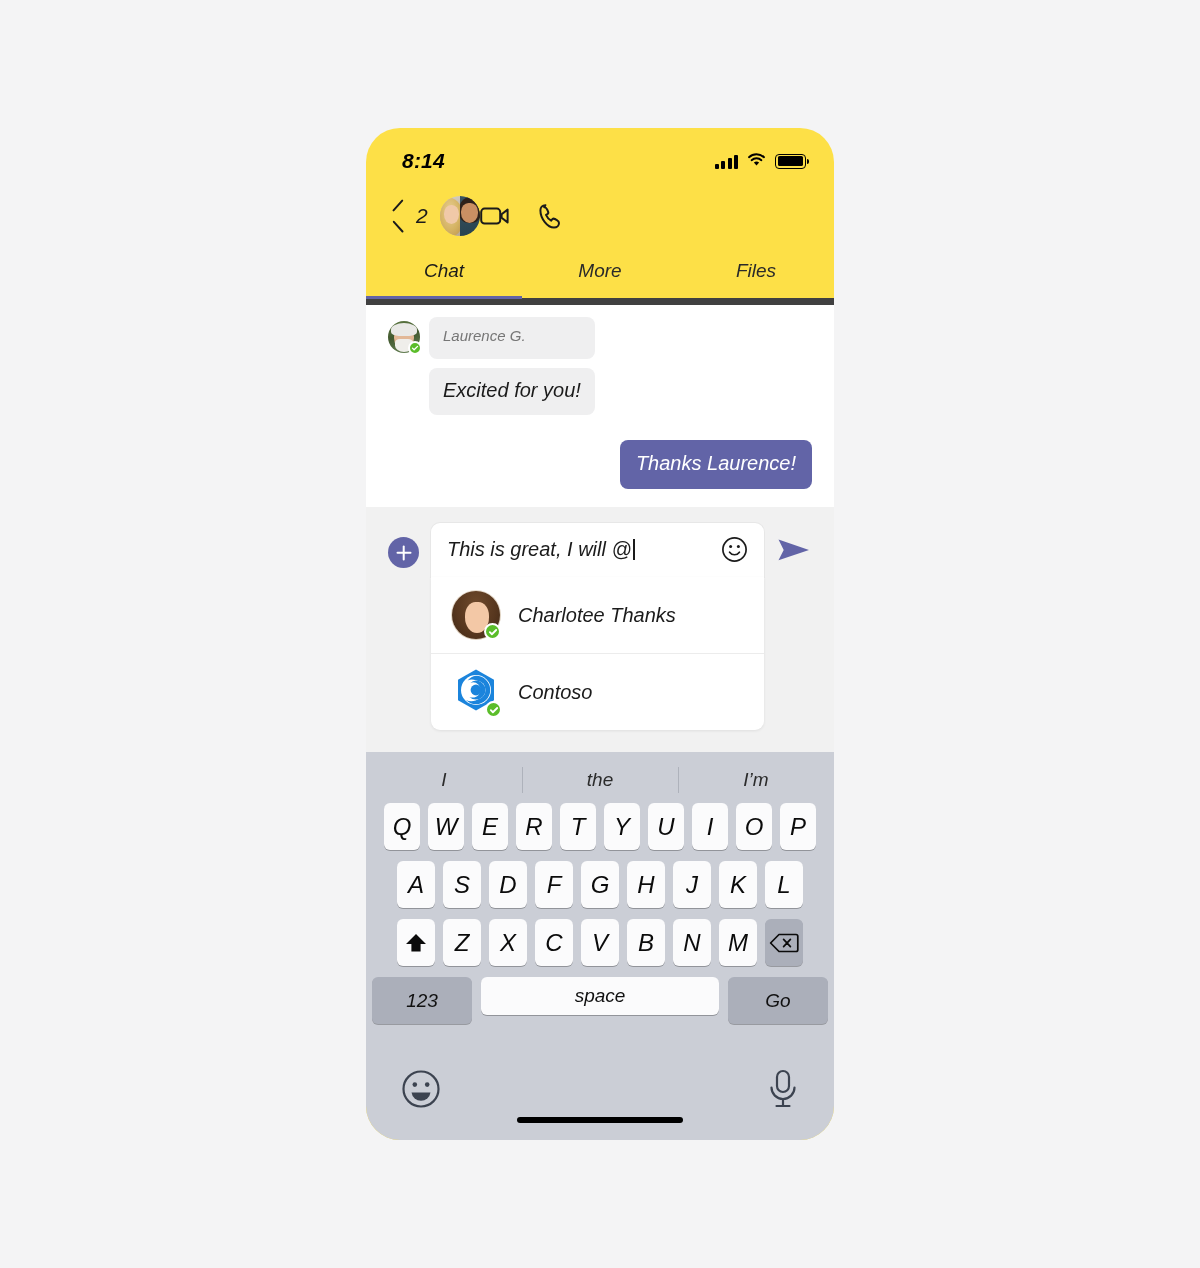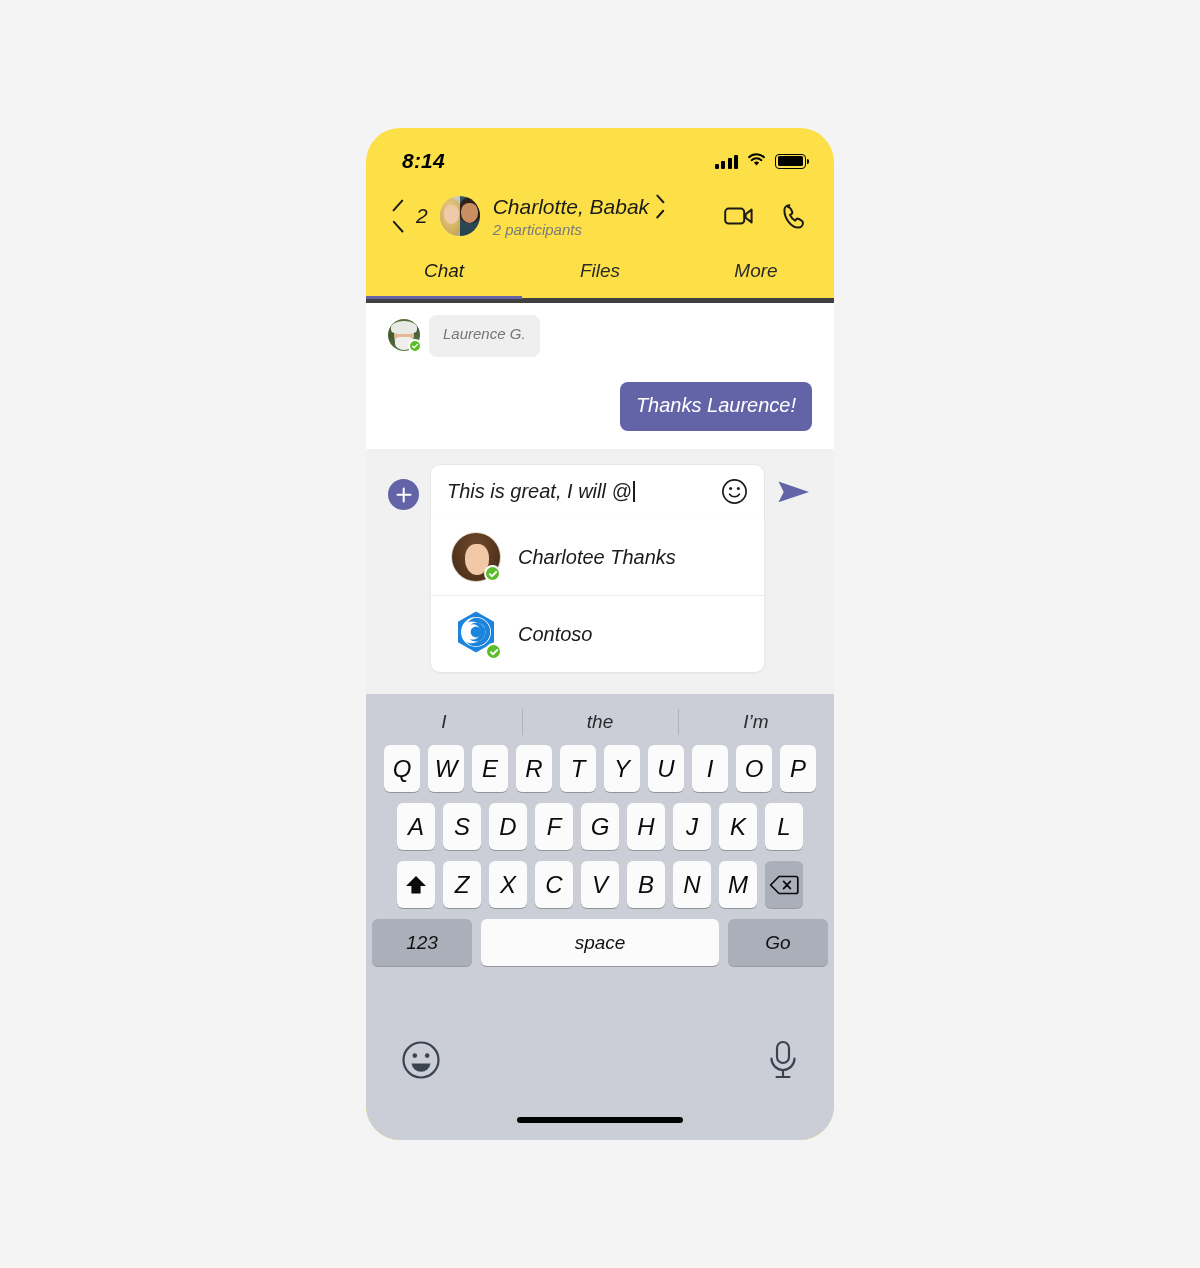--- a/index.html
+++ b/index.html
@@ -105,21 +105,21 @@
   .chev-right::before { top: 3.6px; transform: rotate(48deg); transform-origin: right center; }
   .chev-right::after  { bottom: 3.4px; transform: rotate(-48deg); transform-origin: right center; }
   .header-sub { font-size: 15px; color: #7a7a7a; margin-top: 2px; }
 
   .header-actions { display: flex; align-items: center; gap: 28px; flex: 0 0 auto; }
   .icon-btn { cursor: pointer; display: flex; align-items: center; justify-content: center; }
 
   
   .tabs {
     display: flex; flex: 0 0 auto;
-    border-bottom: 5px solid #404040; position: relative;
+    border-bottom: 7px solid #404040; position: relative;
   }
   .tab {
     flex: 1 1 0; text-align: center;
     font-size: 19px; color: #2a2a2a;
     padding: 10px 0 16px 0; cursor: pointer;
     position: relative;
   }
   .tab.active { color: #1b1b1b; }
   .tab.active::after {
     content: ""; position: absolute;
@@ -290,21 +290,21 @@
   .key.wide { width: 54px; }
   .key.dark { background: #abafba; box-shadow: 0 1px 0 rgba(0,0,0,.25); }
 
   .krow.r4 { gap: 9px; padding: 0 6px; margin-bottom: 0; }
   .key.fn {
     background:#abafba; width: 100px; height: 47px; font-size: 19px;
     border-radius: 6px; display:flex; align-items:center; justify-content:center;
     color:#111; box-shadow: 0 1px 0 rgba(0,0,0,.25); cursor:pointer;
   }
   .key.space {
-    background:#fbfbfc; flex: 1 1 auto; height: 47px; font-size: 19px;
+    background:#fbfbfc; flex: 1 1 auto; height: 38px; font-size: 19px;
     border-radius: 6px; display:flex; align-items:center; justify-content:center;
     color:#111; box-shadow: 0 1px 0 rgba(0,0,0,.28); cursor:pointer;
   }
   .kb-bottom {
     display: flex; align-items: center; justify-content: space-between;
     padding: 18px 34px 0 34px; flex: 1 1 auto;
   }
   .home-ind {
     position: absolute; left: 50%; bottom: 17px; transform: translateX(-50%);
     width: 166px; height: 6px; background: #000; border-radius: 4px;
@@ -340,64 +340,58 @@
 
     <div class="chat-header">
       <div class="back-btn">
         <span class="chev-left"></span>
         <span class="back-count">2</span>
       </div>
       <div class="grp-avatar">
         <span class="half ava-blonde"></span>
         <span class="half ava-man"></span>
       </div>
-      <div class="header-text">
-        <div class="header-title-row">
-          <span class="header-title">Charlotte, Babak</span>
-          <span class="chev-right"></span>
-        </div>
-        <div class="header-sub">2 participants</div>
-      </div>
       <div class="header-actions">
         <span class="icon-btn">
           <svg width="30" height="22" viewBox="0 0 30 22">
             <rect x="1.2" y="3.6" width="19" height="15" rx="3.4" stroke="#1b1b1b" stroke-width="2" fill="none"></rect>
             <path d="M21.6 9.2 27.6 4.6v12.8l-6-4.6z" stroke="#1b1b1b" stroke-width="2" fill="none" stroke-linejoin="round"></path>
           </svg>
         </span>
         <span class="icon-btn">
           <svg width="26" height="27" viewBox="0 0 26 27">
             <path d="M7.4 2.2C4.3 2.2 2.4 4.5 2.4 7.3c0 8.5 7.2 17.3 13.6 17.3 3 0 5-2.1 5-4.5 0-1.4-.7-2.2-2.1-3l-2-1.1c-1.3-.7-2.4-.3-3.1.8l-.6.9c-2.3-1.3-4.2-3.4-5.2-5.8l1-.5c1.2-.6 1.6-1.7 1-3L9 6.3c-.6-1.4-1.4-2.1-2.8-2.1Z" stroke="#1b1b1b" stroke-width="2" fill="none" stroke-linejoin="round"></path>
           </svg>
         </span>
       </div>
     </div>
 
     <div class="tabs">
       <div class="tab active">Chat</div>
+      <div class="tab">More</div>
       <div class="tab">Files</div>
-      <div class="tab">More</div>
     </div>
 
     <div class="messages">
       <div class="msg-row">
         <div class="msg-avatar">
           <span class="face"></span>
             <span class="hair"></span>
             <span class="beard"></span>
           <span class="presence">
             <svg viewBox="0 0 12 12">
                 <path d="M2.2 6.2 4.7 8.7 9.8 3.6" stroke="#fff" stroke-width="2" fill="none" stroke-linecap="round" stroke-linejoin="round"></path>
               </svg>
           </span>
         </div>
         <div class="bubble-col">
           <div class="bubble">
             <span class="sender">Laurence G.</span>
           </div>
+          <div class="bubble">Excited for you!</div>
         </div>
       </div>
       <div class="msg-row out">
         <div class="bubble out">Thanks Laurence!</div>
       </div>
     </div>
 
     <div class="composer-area">
       <div class="plus-btn"></div>
 

